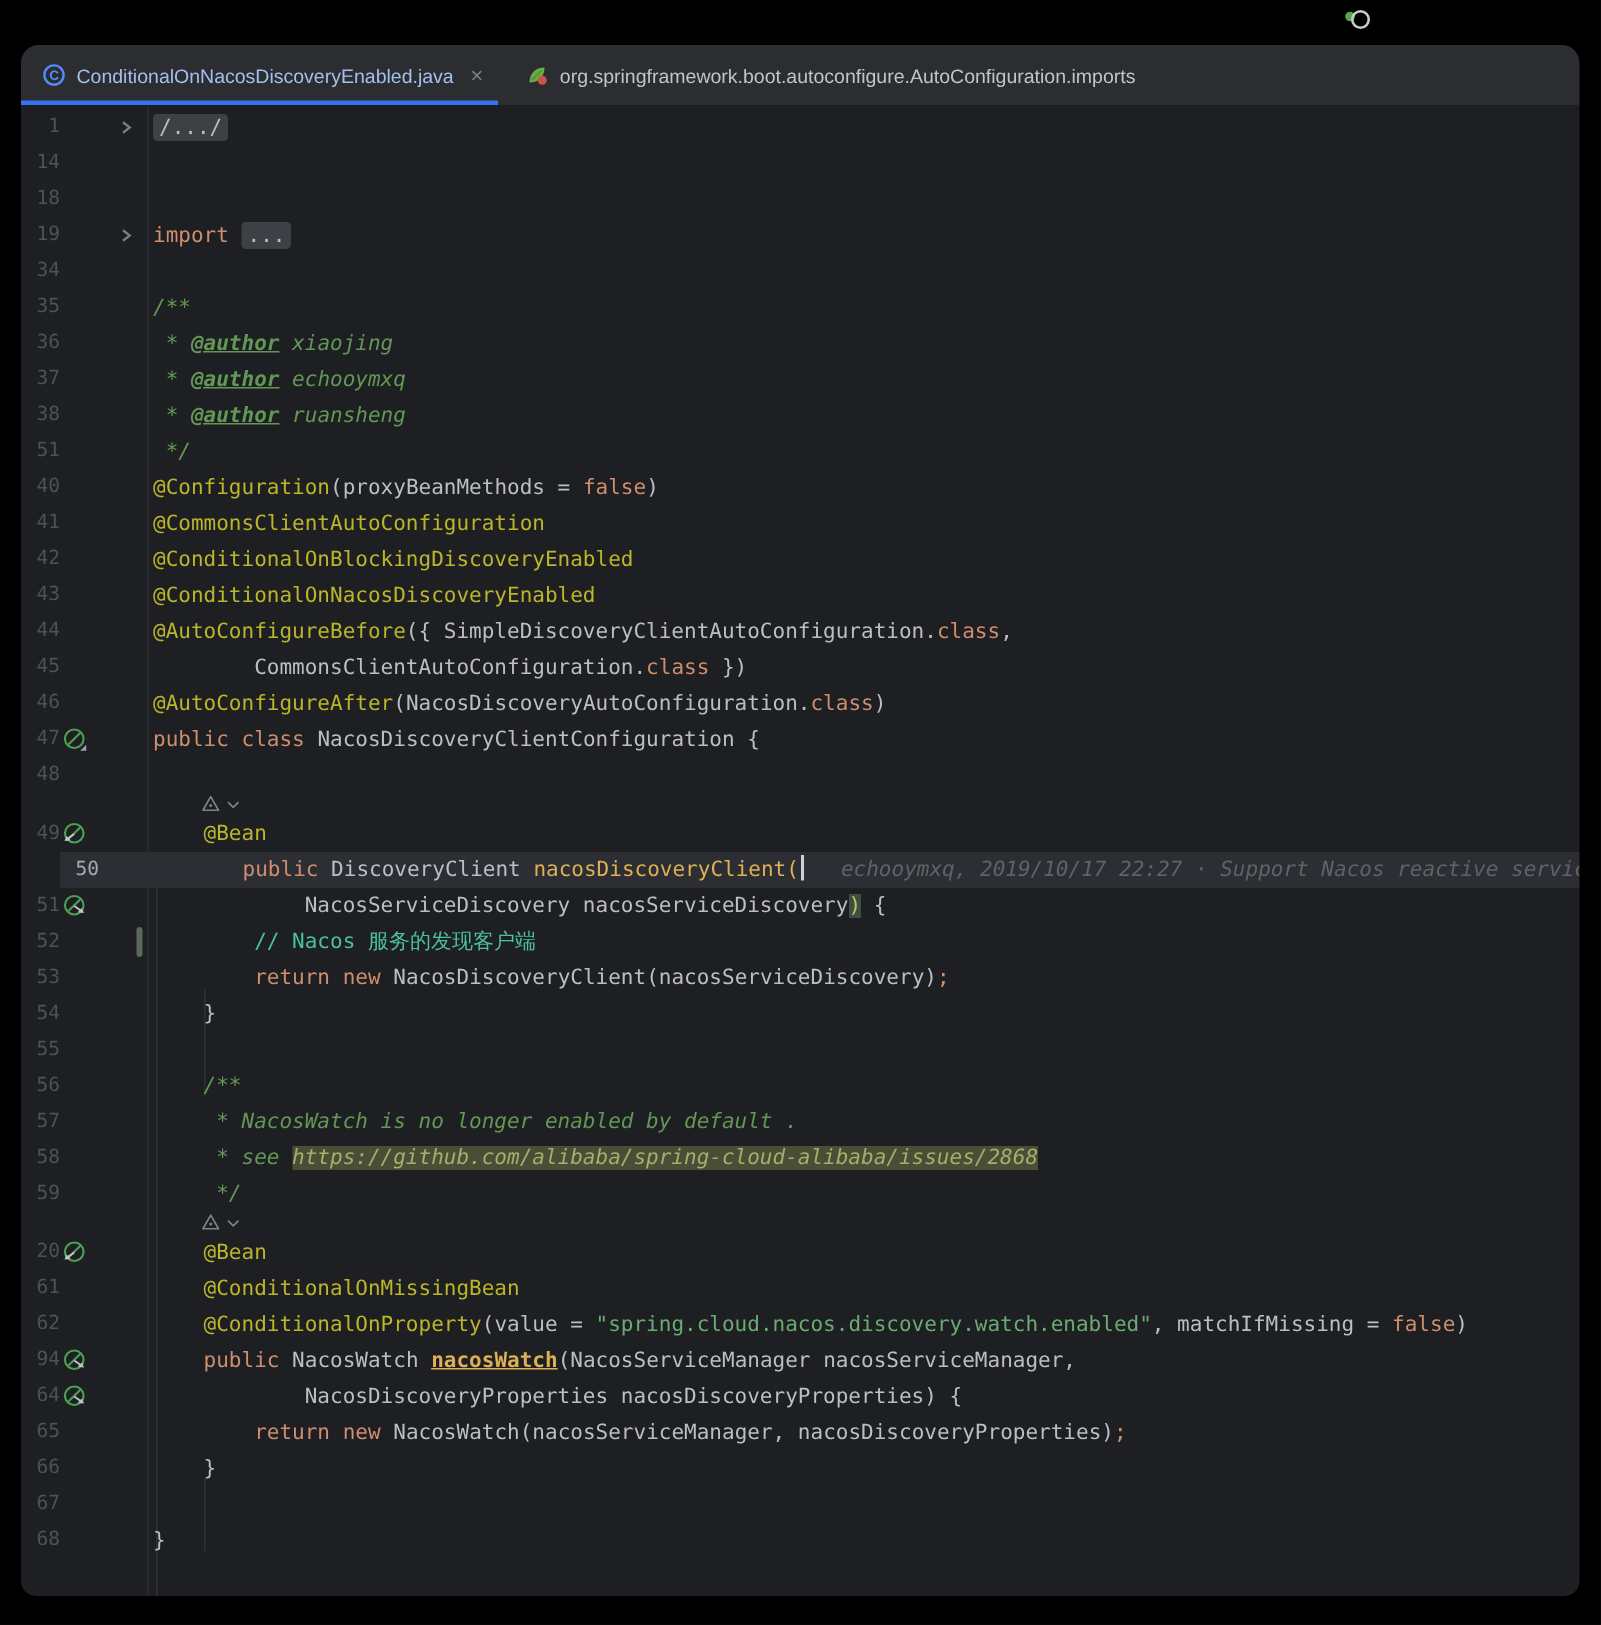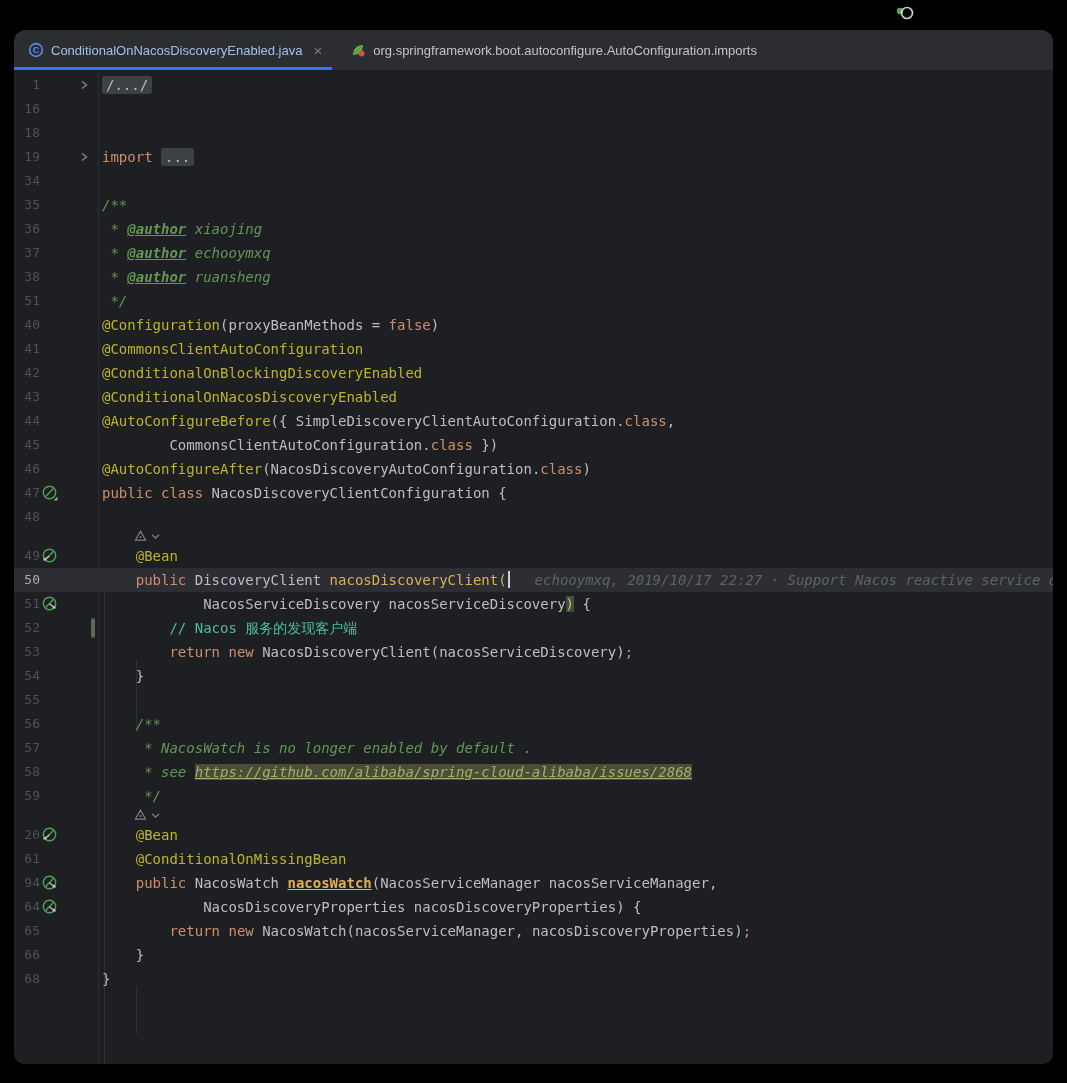--- a/index.html
+++ b/index.html
@@ -19,36 +19,36 @@
   .tab{display:flex;align-items:center;gap:7px;padding:0 10px 0 14px;font-size:13px;position:relative;cursor:default;}
   .tab.active{color:var(--tabActive);}
   .tab.active::after{content:"";position:absolute;left:0;right:0;bottom:0;height:3px;background:var(--accentBlue);}
   .tab.inactive{color:var(--tabInactive);padding-left:18px;}
   .tab .close{color:#7A7E85;font-size:15px;line-height:15px;margin-left:4px;}
   .editor{position:absolute;left:0;top:43px;right:0;bottom:0;}
   .gutter-sep{position:absolute;left:84px;top:41px;bottom:0;width:1px;background:#2B2D31;}
   .guide{position:absolute;width:1px;background:var(--guide);}
   .row{position:relative;height:24px;line-height:24px;white-space:pre;overflow:hidden;
     font-family:"DejaVu Sans Mono","Liberation Mono",monospace;font-size:14px;color:var(--id);}
-  .row.hl{background:var(--hlLine);}
+  .row.hl{background:var(--hlLine);margin-left:26px;}
   .row.inlay{height:15px;line-height:15px;}
   .gnum{position:absolute;left:0;top:0;width:26px;text-align:right;color:var(--lineNum);
     font-size:13px;font-family:"DejaVu Sans Mono","Liberation Mono",monospace;}
   .row.hl .gnum{color:var(--lineNumActive);}
   .gicon{position:absolute;left:27px;top:3px;width:18px;height:18px;}
   .gfold{position:absolute;left:64px;top:6px;width:12px;height:12px;}
   .gvcs{position:absolute;left:77px;top:2px;width:4px;height:20px;background:var(--vcsGreen);border-radius:2px;}
   .code{position:absolute;left:88px;top:0;right:0;overflow:hidden;}
   .tok-kw{color:var(--kw);} .tok-ann{color:var(--ann);} .tok-id{color:var(--id);}
   .tok-mth{color:var(--mth);} .tok-mthU{color:var(--mth);font-weight:bold;text-decoration:underline;}
   .tok-doc{color:var(--doc);font-style:italic;}
   .tok-docTag{color:var(--doc);font-style:italic;font-weight:bold;text-decoration:underline;}
   .tok-cmt{color:var(--cmt);} .tok-str{color:var(--str);}
   .tok-chip{background:var(--chipBg);color:#BCBEC4;border-radius:3px;padding:1px 4px;}
-  .tok-url{background:var(--urlBg);color:var(--urlText);font-style:italic;text-decoration:underline;}
+  .tok-url{background:var(--urlBg);color:var(--urlText);font-style:italic;}
   .tok-bm{background:var(--braceBg);color:var(--braceText);}
   .tok-blame{color:var(--blame);font-style:italic;padding-left:25px;}
   .tok-caret{display:inline-block;width:2px;height:17px;background:var(--caret);vertical-align:-3px;margin-left:1px;}
   .inlay-wrap{position:absolute;left:120px;top:1px;display:flex;align-items:center;gap:4px;}
   .artifact{position:absolute;left:895px;top:4px;}
 </style>
 </head>
 <body>
 
 <svg class="artifact" width="22" height="20" viewBox="0 0 22 20">
@@ -82,21 +82,21 @@
 
   <div class="gutter-sep"></div>
   <div class="guide" style="left:90px;top:542px;height:510px;"></div>
   <div class="guide" style="left:122px;top:629px;height:72px;"></div>
   <div class="guide" style="left:122px;top:956px;height:48px;"></div>
 
   <div class="editor" id="editor">
       <div class="row"><span class="gnum">1</span><span class="gfold"><svg width="12" height="12" viewBox="0 0 12 12" style="display:block">
             <polyline points="4,2.5 8.5,6 4,9.5" fill="none" stroke="#7A7E85" stroke-width="1.5"></polyline>
           </svg></span><span class="code"><span class="tok-chip">/.../</span></span></div>
-      <div class="row"><span class="gnum">16</span><span class="code"></span></div>
+      <div class="row"><span class="gnum">14</span><span class="code"></span></div>
       <div class="row"><span class="gnum">18</span><span class="code"></span></div>
       <div class="row"><span class="gnum">19</span><span class="gfold"><svg width="12" height="12" viewBox="0 0 12 12" style="display:block">
             <polyline points="4,2.5 8.5,6 4,9.5" fill="none" stroke="#7A7E85" stroke-width="1.5"></polyline>
           </svg></span><span class="code"><span class="tok-kw">import</span><span class="tok-id"> </span><span class="tok-chip">...</span></span></div>
       <div class="row"><span class="gnum">34</span><span class="code"></span></div>
       <div class="row"><span class="gnum">35</span><span class="code"><span class="tok-doc">/**</span></span></div>
       <div class="row"><span class="gnum">36</span><span class="code"><span class="tok-doc"> * </span><span class="tok-docTag">@author</span><span class="tok-doc"> xiaojing</span></span></div>
       <div class="row"><span class="gnum">37</span><span class="code"><span class="tok-doc"> * </span><span class="tok-docTag">@author</span><span class="tok-doc"> echooymxq</span></span></div>
       <div class="row"><span class="gnum">38</span><span class="code"><span class="tok-doc"> * </span><span class="tok-docTag">@author</span><span class="tok-doc"> ruansheng</span></span></div>
       <div class="row"><span class="gnum">51</span><span class="code"><span class="tok-doc"> */</span></span></div>
@@ -146,29 +146,31 @@
           </svg><svg width="9" height="9" viewBox="0 0 9 9">
             <polyline points="1,2.8 4.5,6.2 8,2.8" fill="none" stroke="#7E828A" stroke-width="1.2"></polyline>
           </svg></span></div>
       <div class="row"><span class="gnum">20</span><span class="gicon"><svg width="18" height="18" viewBox="0 0 18 18" style="display:block">
             <circle cx="8.5" cy="8.5" r="6.2" fill="none" stroke="#4DA157" stroke-width="1.4"></circle>
             <line x1="12.4" y1="4.6" x2="4.6" y2="12.4" stroke="#4DA157" stroke-width="1.4"></line>
             <line x1="8.5" y1="9" x2="3" y2="12.8" stroke="#C2C4C8" stroke-width="1.3"></line>
             <polygon points="2,13.6 6.2,13.2 3.4,10.4" fill="#C2C4C8"></polygon>
           </svg></span><span class="code"><span class="tok-id">    </span><span class="tok-ann">@Bean</span></span></div>
       <div class="row"><span class="gnum">61</span><span class="code"><span class="tok-id">    </span><span class="tok-ann">@ConditionalOnMissingBean</span></span></div>
+      <div class="row"><span class="gnum">62</span><span class="code"><span class="tok-id">    </span><span class="tok-ann">@ConditionalOnProperty</span><span class="tok-id">(value = </span><span class="tok-str">"spring.cloud.nacos.discovery.watch.enabled"</span><span class="tok-id">, matchIfMissing = </span><span class="tok-kw">false</span><span class="tok-id">)</span></span></div>
       <div class="row"><span class="gnum">94</span><span class="gicon"><svg width="18" height="18" viewBox="0 0 18 18" style="display:block">
             <circle cx="8.5" cy="8.5" r="6.2" fill="none" stroke="#4DA157" stroke-width="1.4"></circle>
             <line x1="12.4" y1="4.6" x2="4.6" y2="12.4" stroke="#4DA157" stroke-width="1.4"></line>
             <line x1="8.5" y1="9" x2="14" y2="12.8" stroke="#C2C4C8" stroke-width="1.3"></line>
             <polygon points="15,13.6 10.8,13.2 13.6,10.4" fill="#C2C4C8"></polygon>
           </svg></span><span class="code"><span class="tok-id">    </span><span class="tok-kw">public </span><span class="tok-id">NacosWatch </span><span class="tok-mthU">nacosWatch</span><span class="tok-id">(NacosServiceManager nacosServiceManager,</span></span></div>
       <div class="row"><span class="gnum">64</span><span class="gicon"><svg width="18" height="18" viewBox="0 0 18 18" style="display:block">
             <circle cx="8.5" cy="8.5" r="6.2" fill="none" stroke="#4DA157" stroke-width="1.4"></circle>
             <line x1="12.4" y1="4.6" x2="4.6" y2="12.4" stroke="#4DA157" stroke-width="1.4"></line>
             <line x1="8.5" y1="9" x2="14" y2="12.8" stroke="#C2C4C8" stroke-width="1.3"></line>
             <polygon points="15,13.6 10.8,13.2 13.6,10.4" fill="#C2C4C8"></polygon>
           </svg></span><span class="code"><span class="tok-id">            NacosDiscoveryProperties nacosDiscoveryProperties) {</span></span></div>
       <div class="row"><span class="gnum">65</span><span class="code"><span class="tok-id">        </span><span class="tok-kw">return</span><span class="tok-id"> </span><span class="tok-kw">new</span><span class="tok-id"> NacosWatch(nacosServiceManager, nacosDiscoveryProperties)</span><span class="tok-kw">;</span></span></div>
       <div class="row"><span class="gnum">66</span><span class="code"><span class="tok-id">    }</span></span></div>
+      <div class="row"><span class="gnum">67</span><span class="code"></span></div>
       <div class="row"><span class="gnum">68</span><span class="code"><span class="tok-id">}</span></span></div>
     </div>
 </div>
 
 </body></html>

